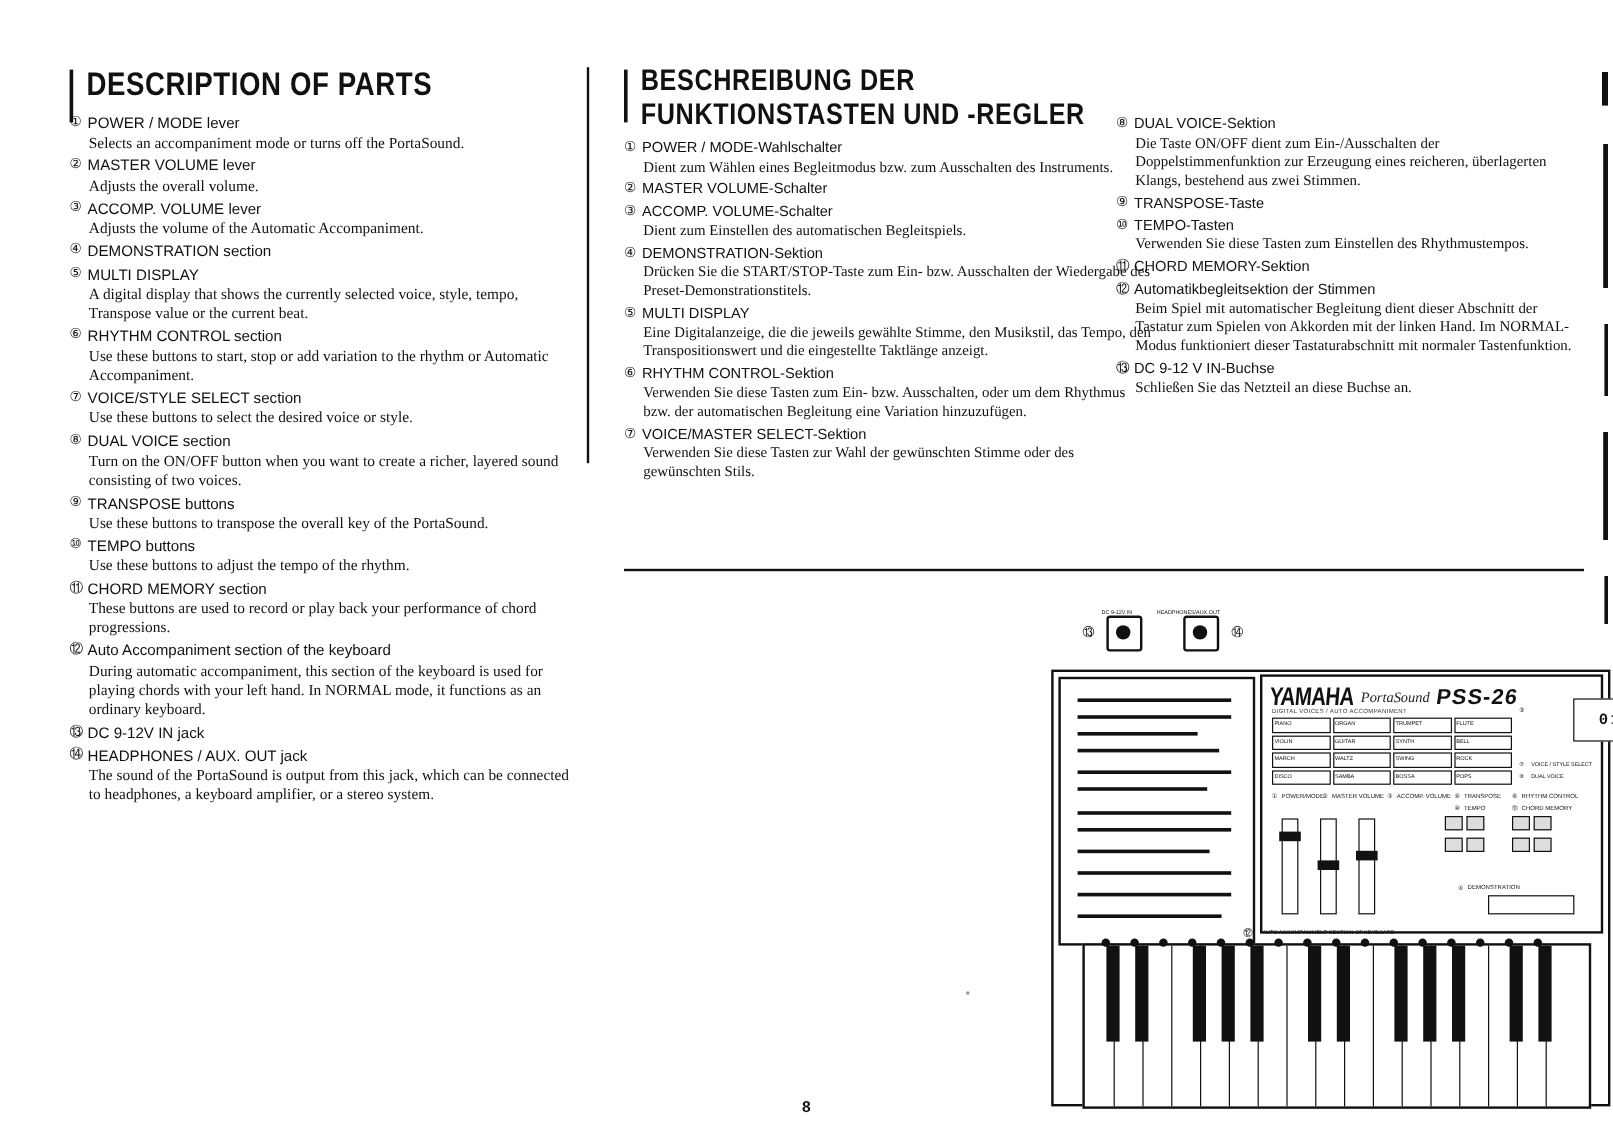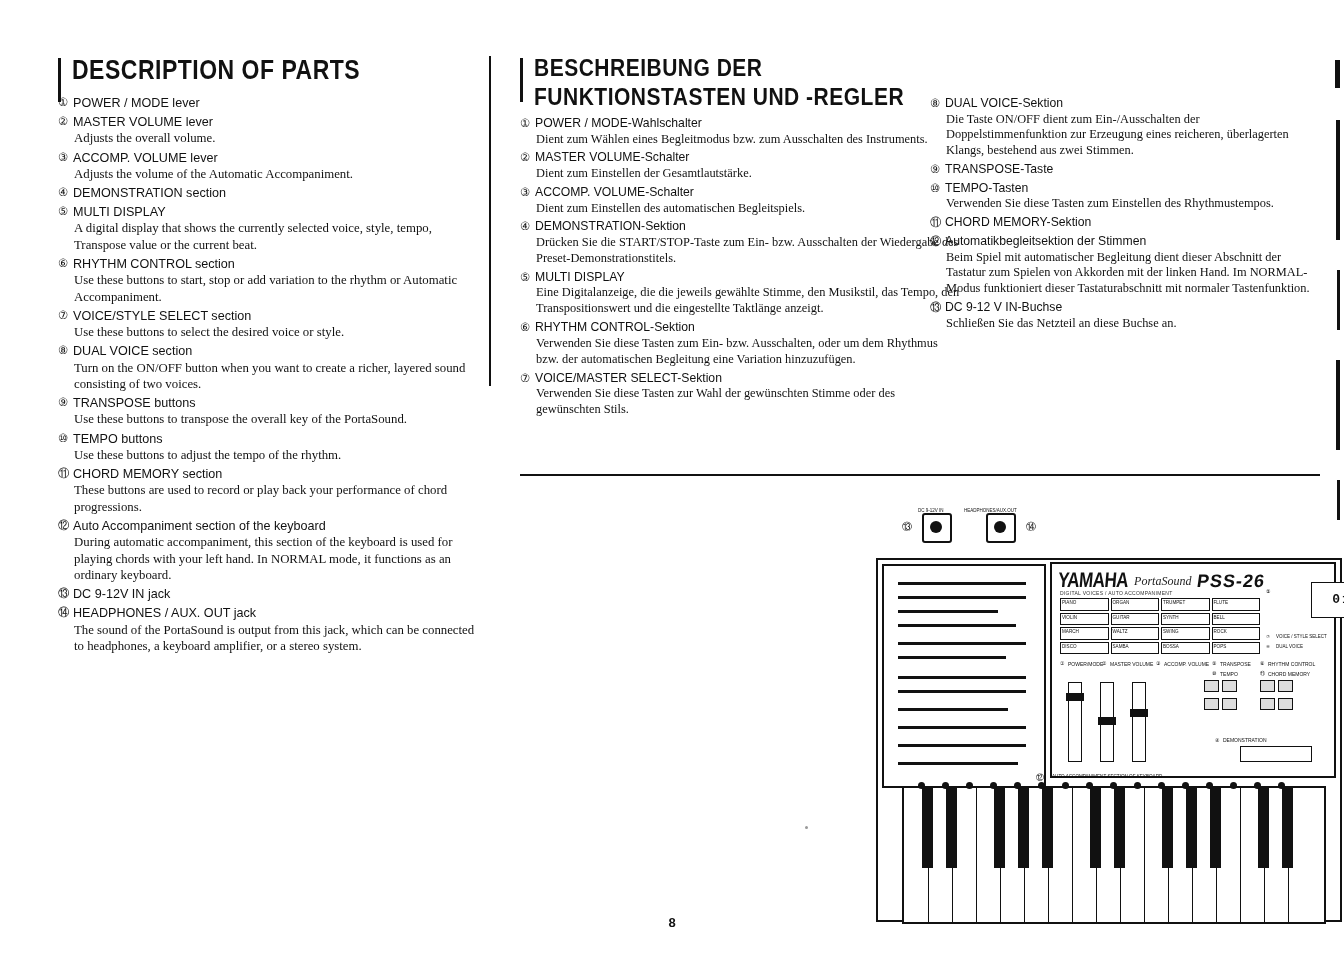--- a/index.html
+++ b/index.html
@@ -199,20 +199,21 @@
   <div class="hr-de"></div>
 
   <div class="col-en">
     <h1>DESCRIPTION OF PARTS</h1>
 
     <div class="item">
       <div class="item-title">
           <span class="num">①</span>
           <span>POWER / MODE lever</span>
         </div>
+      <div class="item-body">Selects an accompaniment mode or turns off the PortaSound.</div>
     </div>
     <div class="item">
       <div class="item-title">
           <span class="num">②</span>
           <span>MASTER VOLUME lever</span>
         </div>
       <div class="item-body">Adjusts the overall volume.</div>
     </div>
     <div class="item">
       <div class="item-title">
@@ -306,21 +307,20 @@
           <span class="num">①</span>
           <span>POWER / MODE-Wahlschalter</span>
         </div>
       <div class="item-body">Dient zum Wählen eines Begleitmodus bzw. zum Ausschalten des Instruments.</div>
     </div>
     <div class="item">
       <div class="item-title">
           <span class="num">②</span>
           <span>MASTER VOLUME-Schalter</span>
         </div>
-      <div class="item-body">Dient zum Einstellen der Gesamtlautstärke.</div>
     </div>
     <div class="item">
       <div class="item-title">
           <span class="num">③</span>
           <span>ACCOMP. VOLUME-Schalter</span>
         </div>
       <div class="item-body">Dient zum Einstellen des automatischen Begleitspiels.</div>
     </div>
     <div class="item">
       <div class="item-title">

